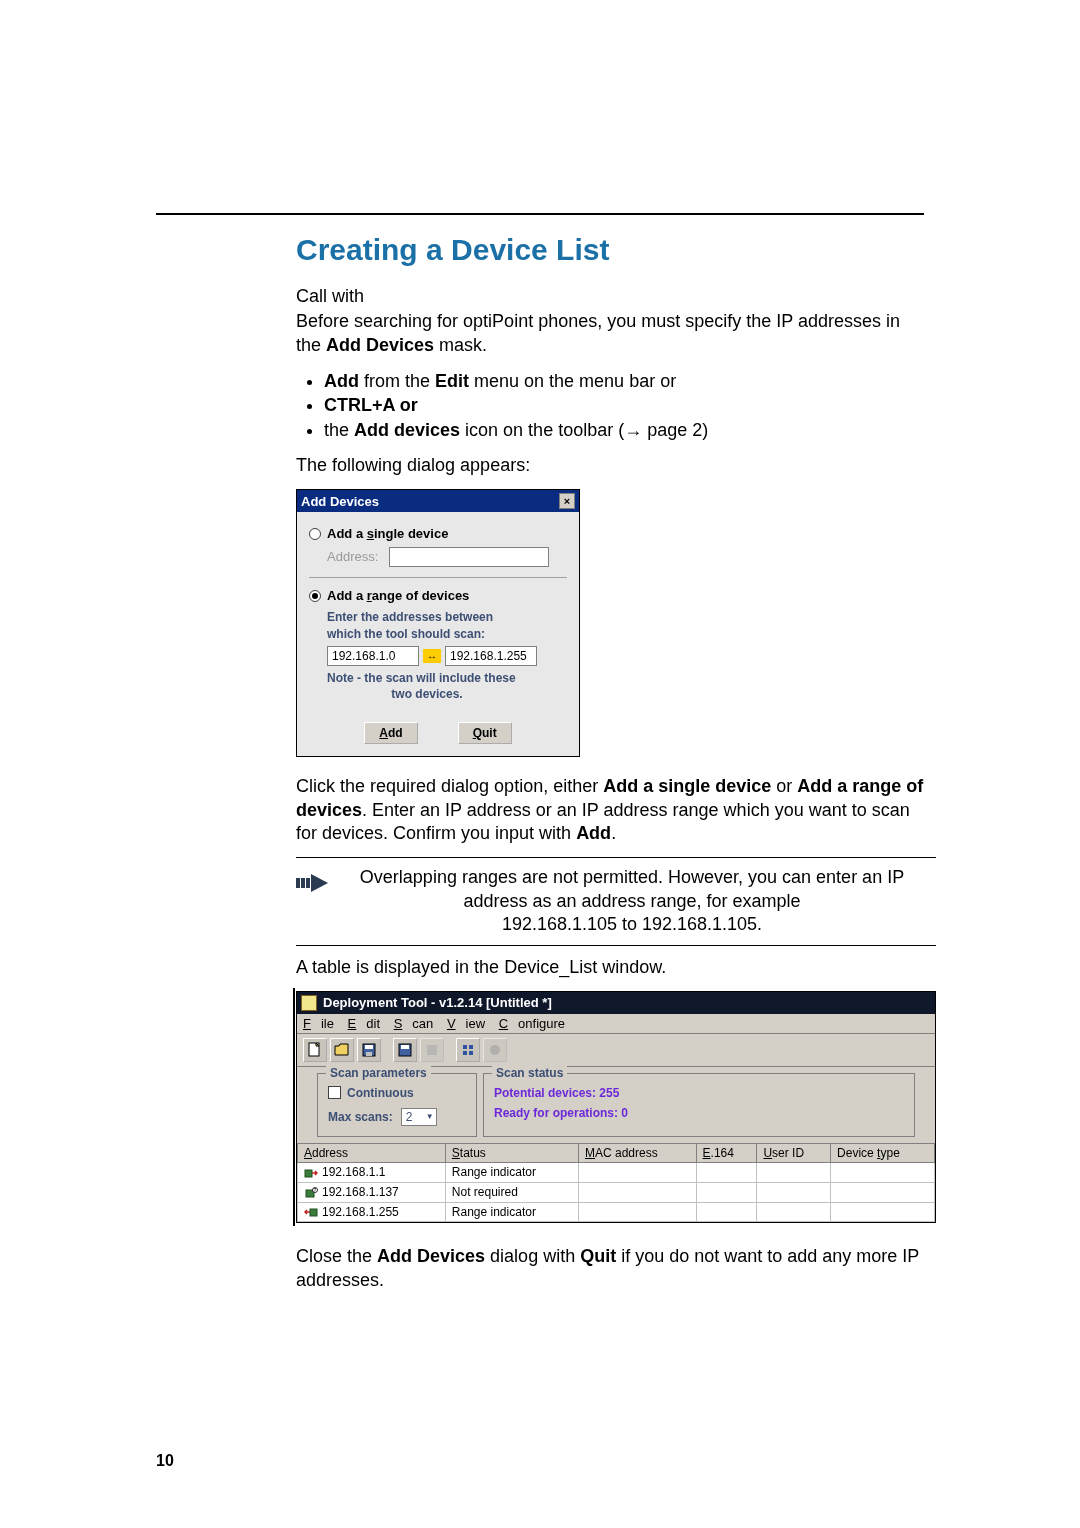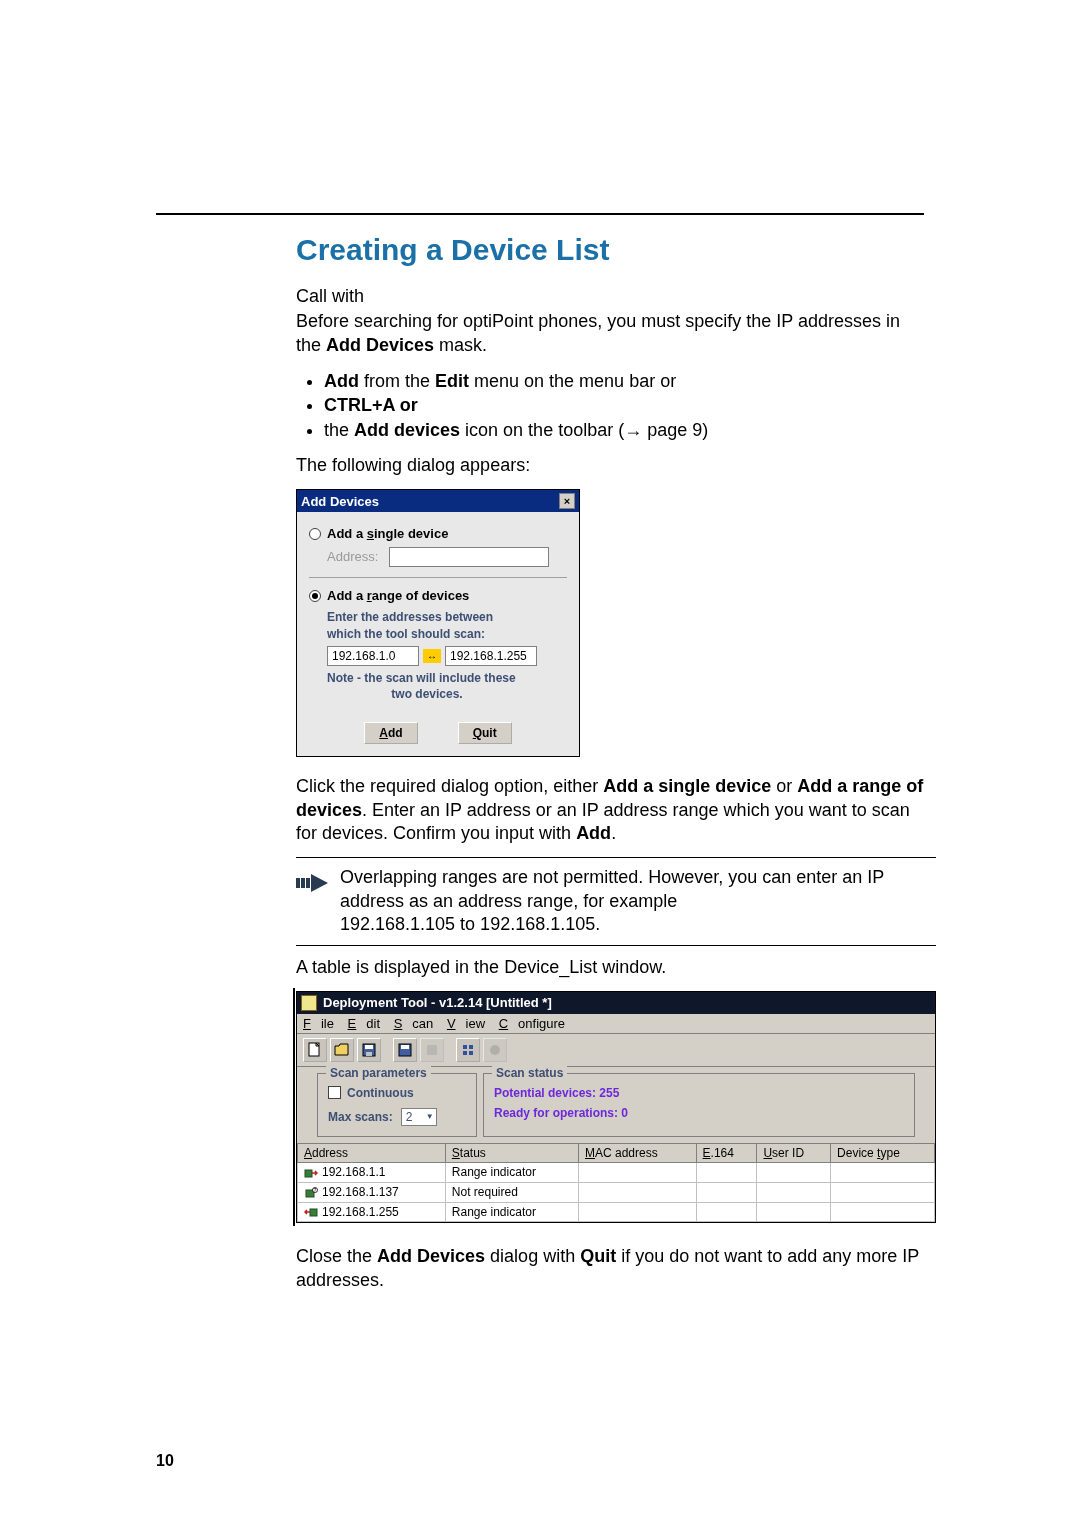--- a/index.html
+++ b/index.html
@@ -187,20 +187,21 @@
       font-size: 12px;
       padding: 3px 14px;
     }
     .dlg-btn span.ul { text-decoration: underline; }
     
     .note-block-divider { border: none; border-top: 1px solid #000; width: 640px; margin: 8px 0; }
     .note-block {
       display: flex;
       gap: 10px;
       margin-bottom: 6px;
+      text-align: center;
     }
     .note-icon {
       width: 34px;
       height: 26px;
       flex-shrink: 0;
       margin-top: 4px;
     }
     .note-text-body {
       font-family: Arial, sans-serif;
       font-size: 18px;
@@ -363,21 +364,21 @@
       <span>Before searching for optiPoint phones, you must specify the IP addresses in the </span><b>Add Devices</b><span> mask.</span>
     </div>
     <ul class="bullet-list">
       <li>
         <b>Add</b><span> from the </span><b>Edit</b><span> menu on the menu bar or</span>
       </li>
       <li>
         <b>CTRL+A or</b>
       </li>
       <li>
-        <span>the </span><b>Add devices</b><span> icon on the toolbar (</span><span class="arrow-glyph">→</span><span> page 9)</span>
+        <span>the </span><b>Add devices</b><span> icon on the toolbar (</span><span class="arrow-glyph">→</span><span> page 2)</span>
       </li>
     </ul>
 
     <div class="body-text">The following dialog appears:</div>
 
     <div class="dialog-add-devices">
       <div class="dialog-titlebar">
         <span>Add Devices</span>
         <span class="close-x">×</span>
       </div>

